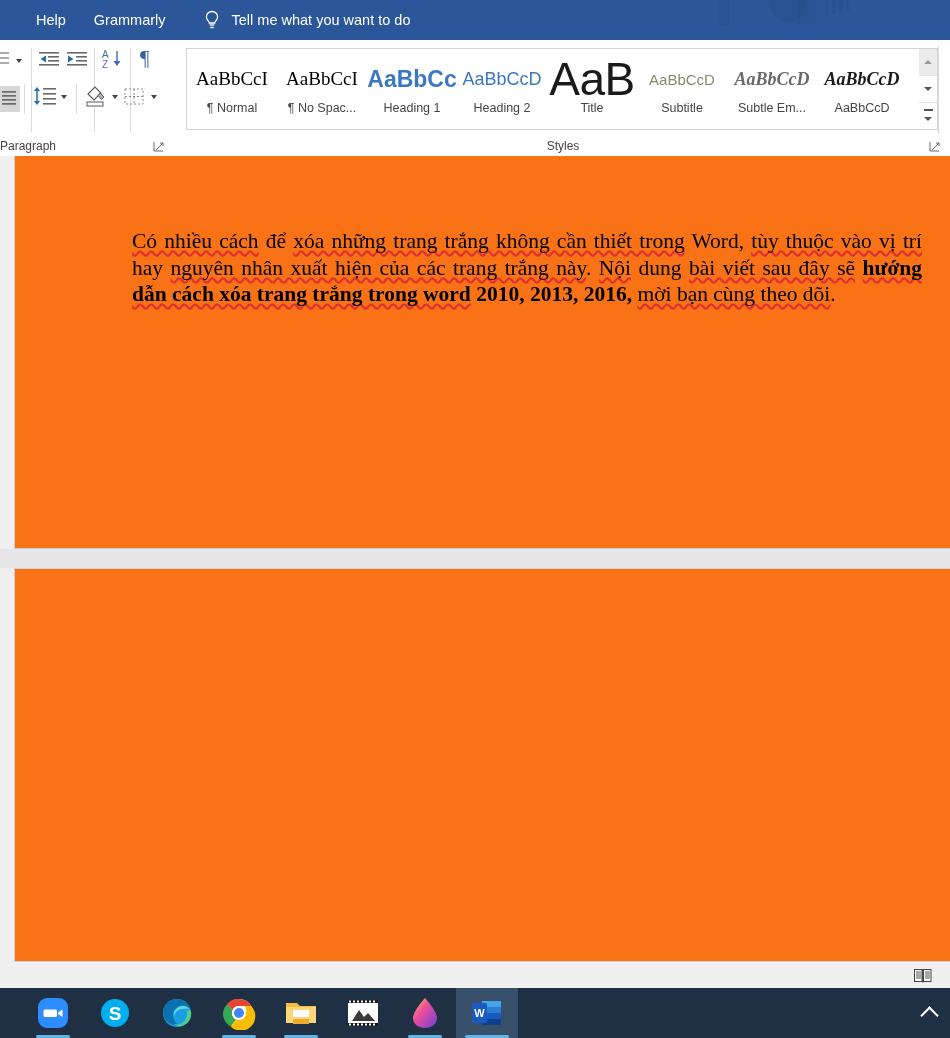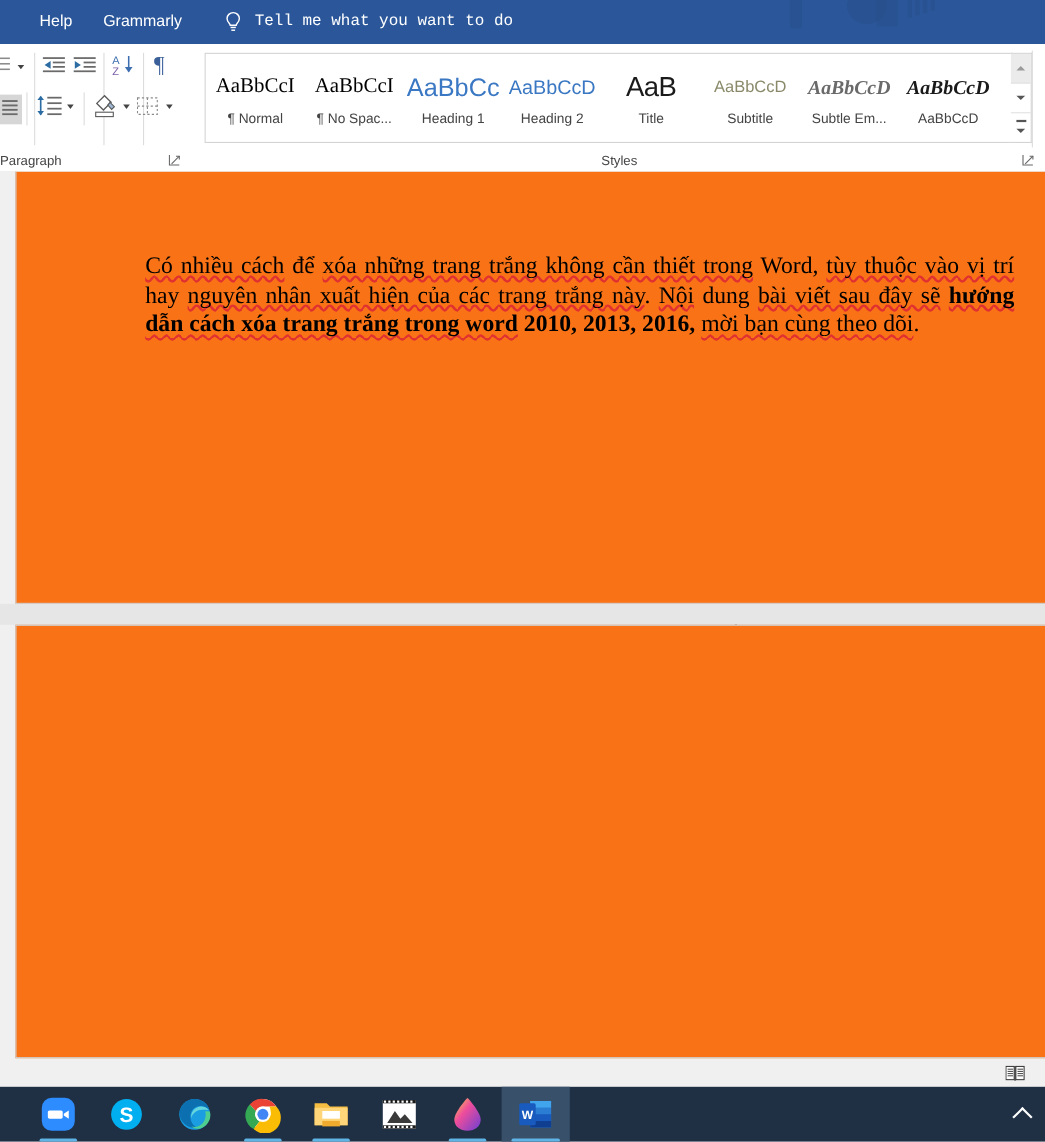--- a/index.html
+++ b/index.html
@@ -47,21 +47,20 @@
     align-items: center;
     padding-left: 22px;
     padding-right: 6px;
   }
   .tellme {
     color: #ffffff;
     font-size: 14.5px;
     line-height: 40px;
     white-space: nowrap;
     padding-left: 4px;
-    font-family: Liberation Mono, monospace;
   }
   
   .tb-ghost {
     position: absolute;
     top: -14px;
     background: #27508c;
     opacity: .65;
   }
 
   
@@ -467,31 +466,31 @@
           <div class="style-sample sample-serif" style="font-size:19px; color:#000;">AaBbCcI</div>
           <div class="style-name">¶ Normal</div>
         </div>
 
         <div class="style-cell">
           <div class="style-sample sample-serif" style="font-size:19px; color:#000;">AaBbCcI</div>
           <div class="style-name">¶ No Spac...</div>
         </div>
 
         <div class="style-cell">
-          <div class="style-sample sample-sans" style="font-size:23px; color:#3b78c3; font-weight:400;">AaBbCc</div>
+          <div class="style-sample sample-sans" style="font-size:23px; color:#3b78c3; font-weight:700;">AaBbCc</div>
           <div class="style-name">Heading 1</div>
         </div>
 
         <div class="style-cell">
           <div class="style-sample sample-sans" style="font-size:18px; color:#3b78c3; font-weight:300;">AaBbCcD</div>
           <div class="style-name">Heading 2</div>
         </div>
 
         <div class="style-cell">
-          <div class="style-sample sample-sans" style="font-size:25px; color:#1a1a1a; font-weight:300; letter-spacing:-0.5px;">AaB</div>
+          <div class="style-sample sample-sans" style="font-size:46px; color:#1a1a1a; font-weight:300; letter-spacing:-0.5px;">AaB</div>
           <div class="style-name">Title</div>
         </div>
 
         <div class="style-cell">
           <div class="style-sample sample-sans" style="font-size:15px; color:#8a8a6a; font-weight:300;">AaBbCcD</div>
           <div class="style-name">Subtitle</div>
         </div>
 
         <div class="style-cell">
           <div class="style-sample sample-serif" style="font-size:18px; color:#6a6a6a; font-style:italic; font-weight:bold;">AaBbCcD</div>

